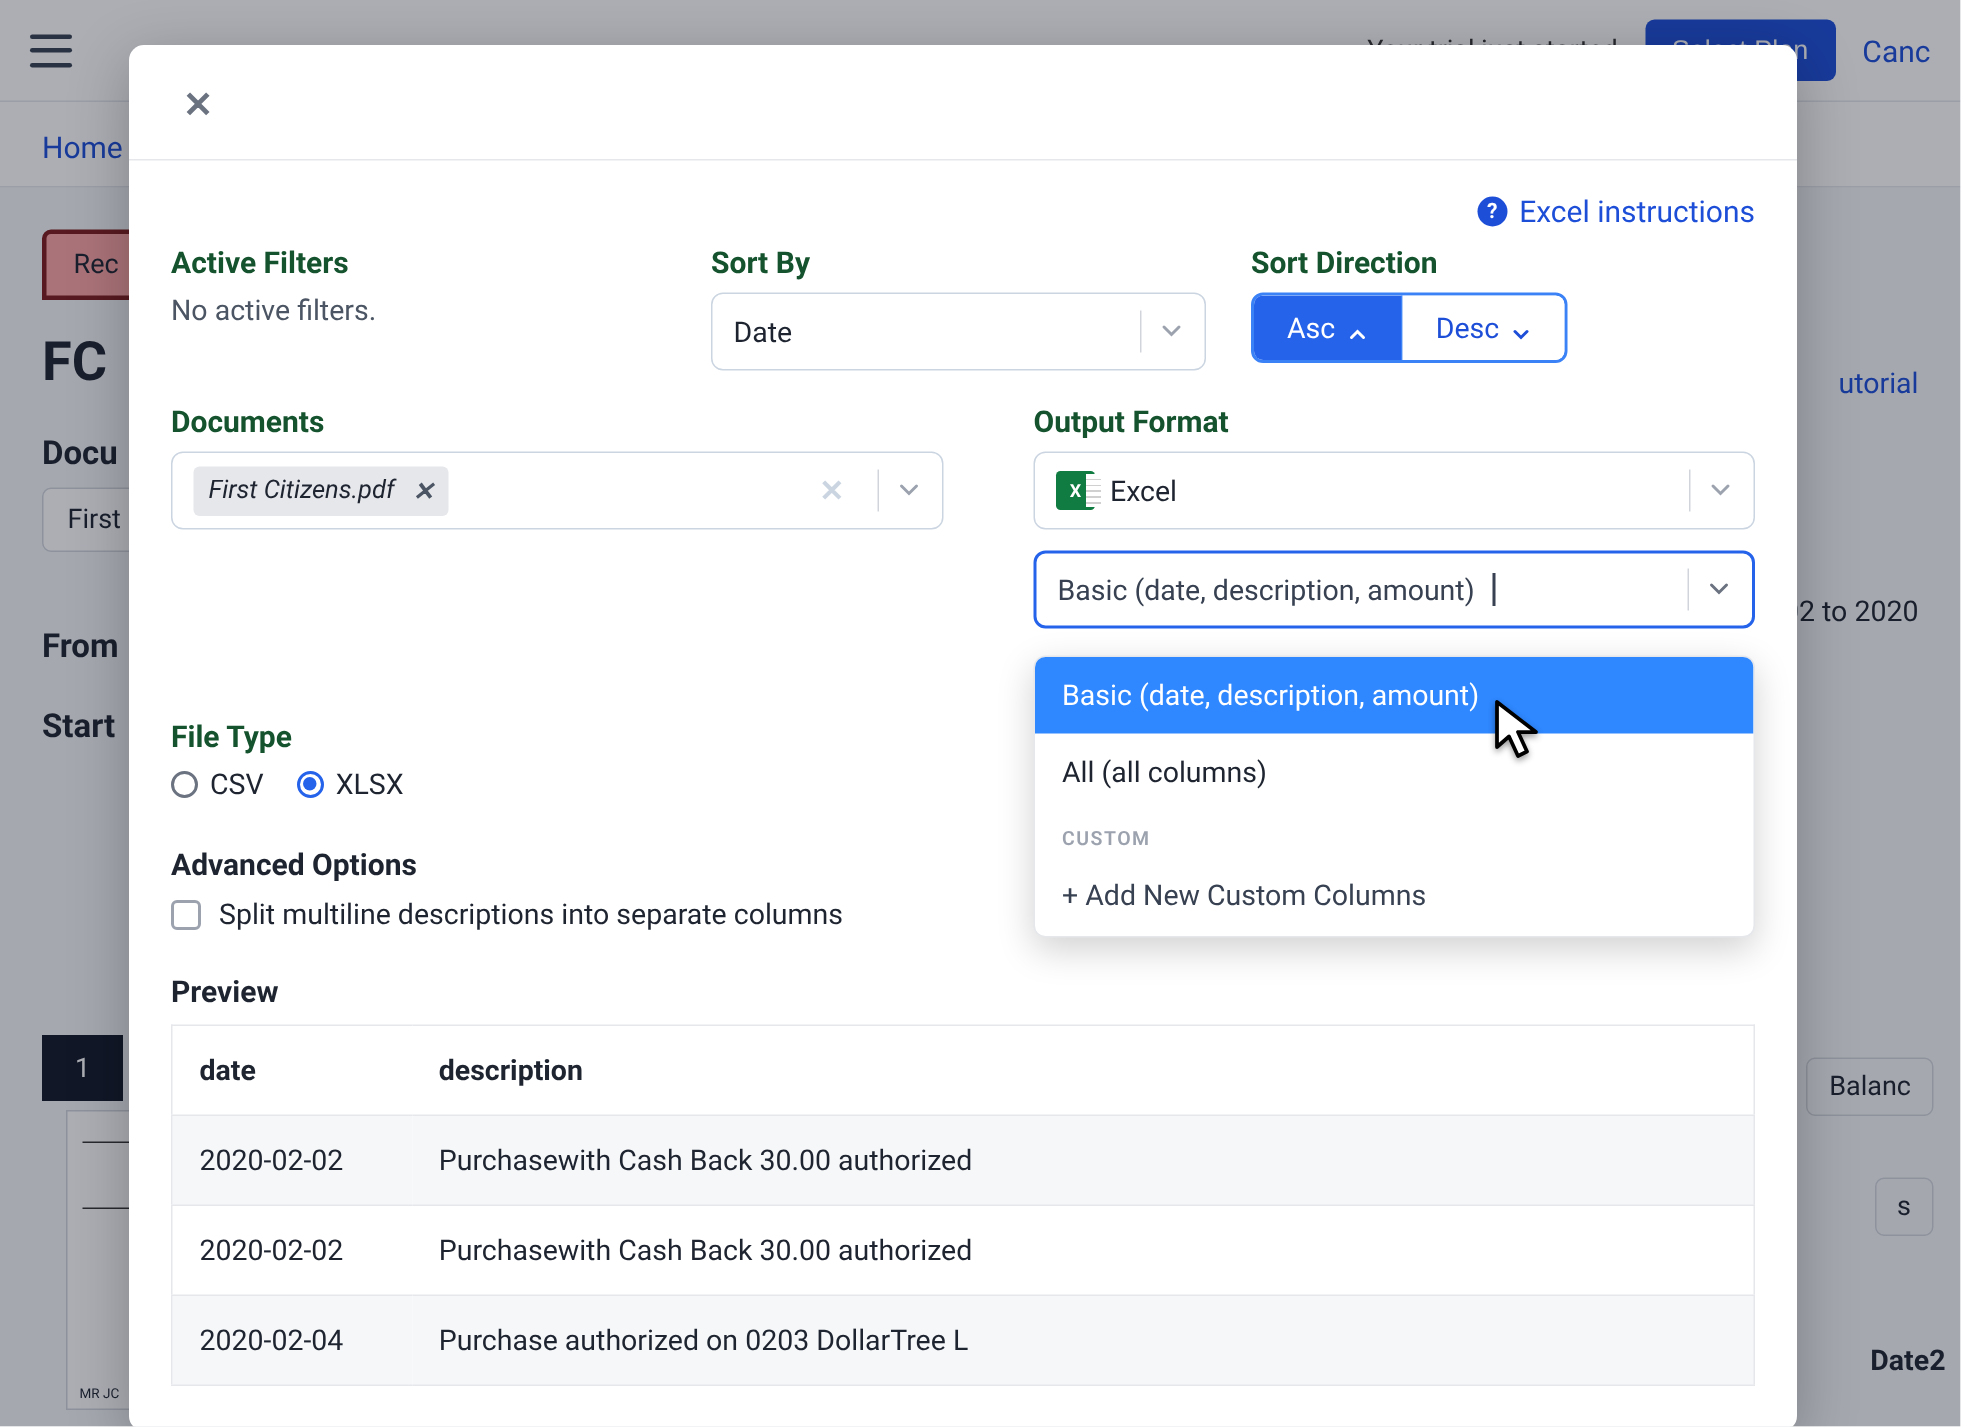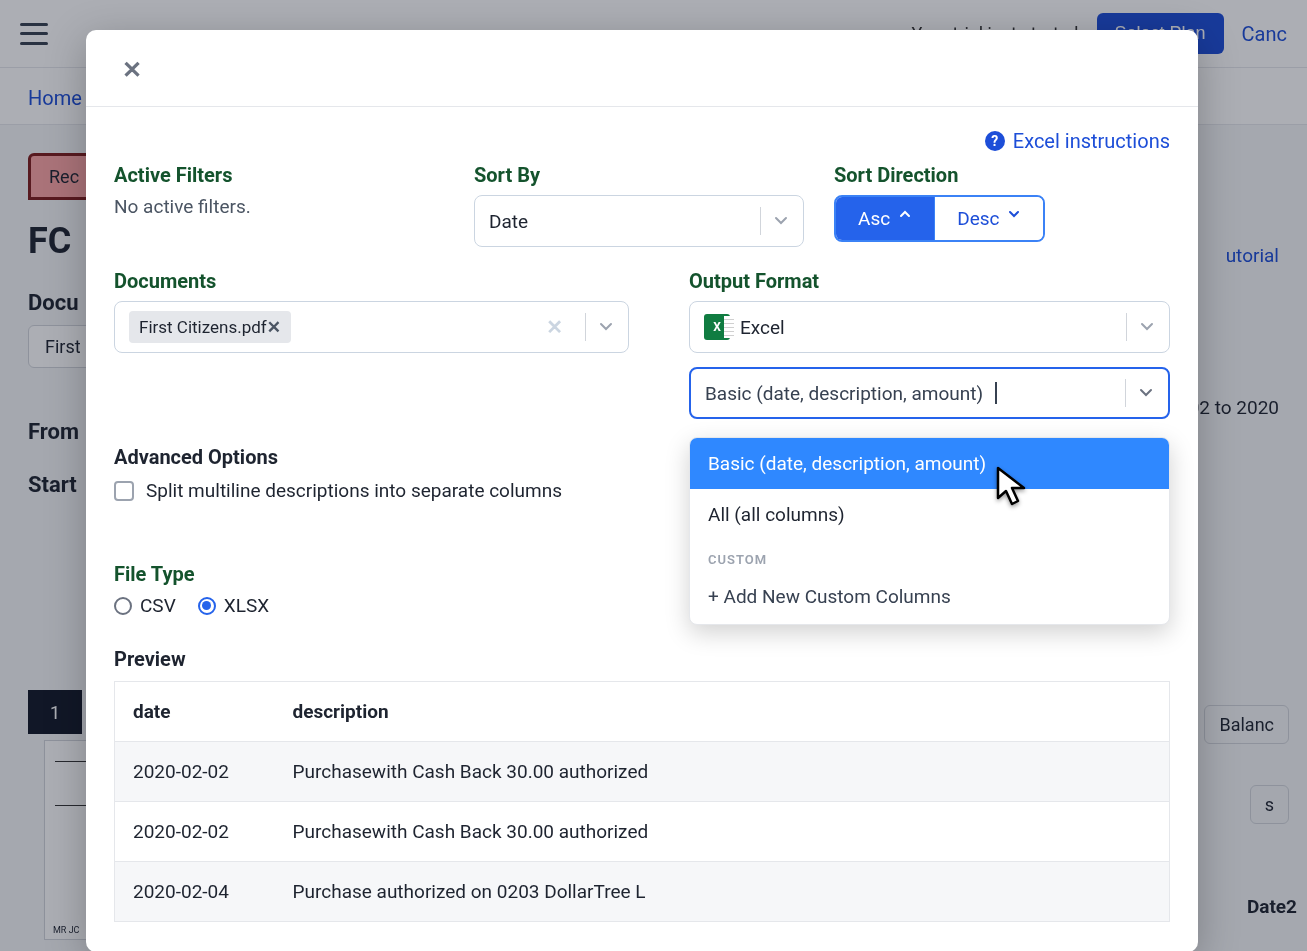--- a/index.html
+++ b/index.html
@@ -85,31 +85,31 @@
     border:1px solid #cbd5e1; border-radius:8px; height:52px;
     display:flex; align-items:center; padding:0 14px; font-size:19px;
     justify-content:space-between; background:#fff; cursor:pointer;
   }
   .select .divider { height:28px; width:1px; background:#d1d5db; margin:0 12px;}
   .select-content { display:flex; align-items:center; gap:10px; flex:1; }
   .chev { color:#9ca3af; }
   .chev svg { display:block; }
 
   .btn-group { display:flex; border:2px solid #3b82f6; border-radius:8px; overflow:hidden; width:fit-content;}
-  .btn-seg { padding:10px 22px; font-size:19px; display:flex; align-items:flex-start; gap:8px; cursor:pointer; background:#fff; color:#1d4ed8;}
+  .btn-seg { padding:10px 22px; font-size:19px; display:flex; align-items:flex-end; gap:8px; cursor:pointer; background:#fff; color:#1d4ed8;}
   .btn-seg.active { background:#2563eb; color:#fff;}
   .btn-seg:not(:last-child){ border-right:1px solid #3b82f6;}
 
   .row2 { display:flex; gap:40px; margin-bottom:26px;}
   .col-docs { width:515px;}
   .col-output { flex:1;margin-left:20px;}
 
   .chip {
     background:#e5e7eb; border-radius:4px; padding:6px 10px; font-size:17px;
-    display:inline-flex; align-items:flex-start; gap:0;
+    display:inline-flex; align-items:flex-start; gap:12px;font-style:italic;
   }
   .chip-x { font-weight:bold; color:#4b5563; cursor:pointer;}
 
   .clear-x { color:#cbd5e1; font-size:20px; padding:0 10px; cursor:pointer; font-weight:bold;}
 
   .excel-icon {
     width:26px; height:26px; background:#107c41; border-radius:3px; position:relative;
     display:flex; align-items:center; justify-content:center; color:#fff; font-size:12px; font-weight:bold;
   }
   .excel-icon::after{
@@ -313,42 +313,42 @@
               </svg>
           </span>
         </div>
 
         <div class="dropdown" style="left:0; right:0; top:168px;">
           <div class="dd-option highlight">Basic (date, description, amount)</div>
           <div class="dd-option">All (all columns)</div>
           <div class="dd-group">CUSTOM</div>
           <div class="dd-add">+ Add New Custom Columns</div>
         </div>
-      </div>
-    </div>
-
-    <div style="margin-bottom:10px;">
-      <div class="adv-label">Advanced Options</div>
-      <div class="checkbox-row">
-        <span class="checkbox"></span>
-        <span>Split multiline descriptions into separate columns</span>
       </div>
     </div>
 
     <div style="margin-bottom:30px; margin-top:60px;">
       <span class="field-label">File Type</span>
       <div class="filetype-row">
         <label class="radio">
           <span class="radio-dot"></span>
           <span>CSV</span>
         </label>
         <label class="radio">
           <span class="radio-dot checked"></span>
           <span>XLSX</span>
         </label>
+      </div>
+    </div>
+
+    <div style="margin-bottom:10px;">
+      <div class="adv-label">Advanced Options</div>
+      <div class="checkbox-row">
+        <span class="checkbox"></span>
+        <span>Split multiline descriptions into separate columns</span>
       </div>
     </div>
 
     <div class="preview-label">Preview</div>
     <table class="preview">
       <thead>
         <tr>
           <th>date</th>
           <th>description</th>
         </tr>

